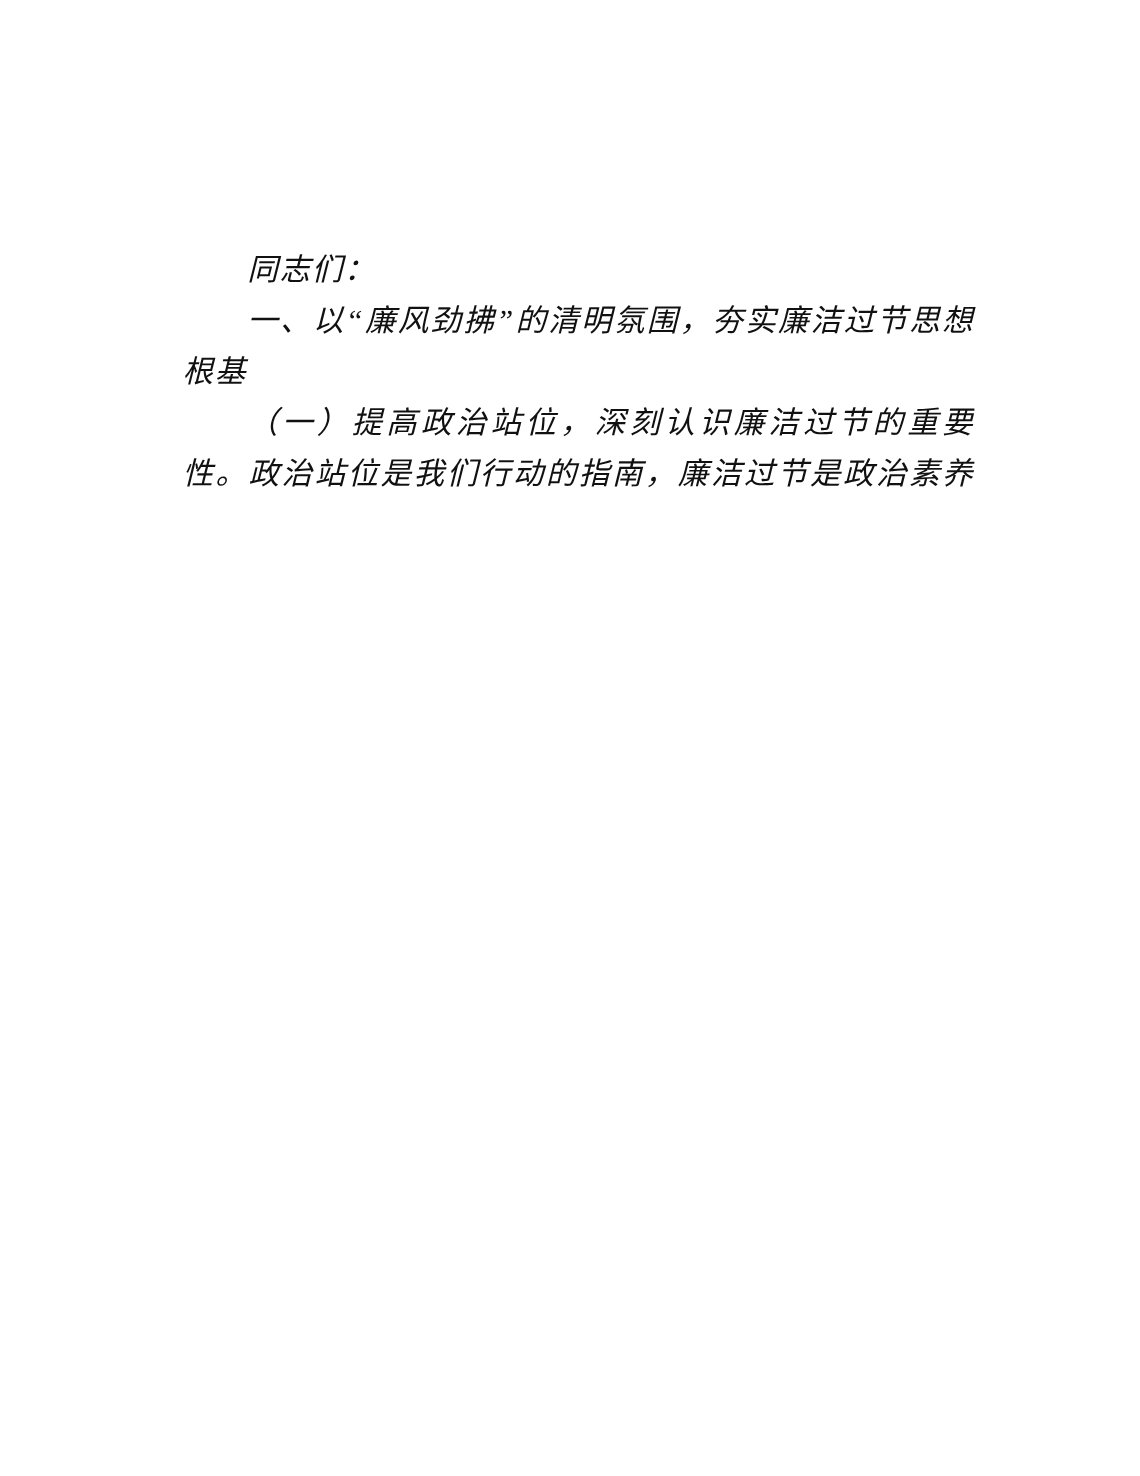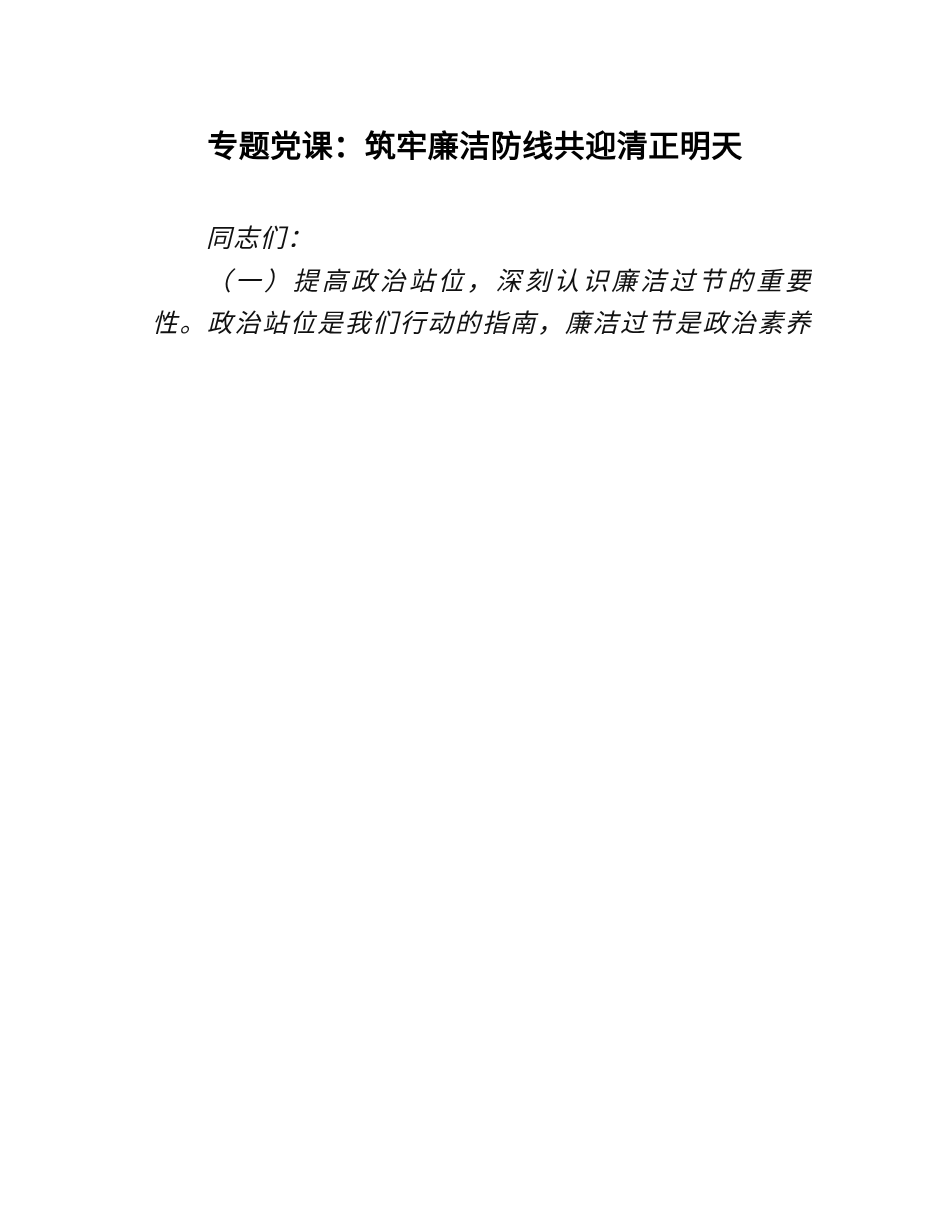--- a/index.html
+++ b/index.html
@@ -32,21 +32,21 @@
     letter-spacing: 0.5px;
     color: #000000;
     line-height: 44px;
     white-space: nowrap;
   }
 
   
   .doc-body {
     position: absolute;
     left: 152px;
-    top: 218px;
+    top: 204px;
     width: 660px;
   }
 
   .para {
     font-family: "Liberation Serif", "DejaVu Serif", serif;
     font-size: 25.5px;
     line-height: 42.6px;
     color: #111111;
     margin: 0;
     text-align: justify;
@@ -76,25 +76,25 @@
   .para.clipped {
     max-height: 92px;
     overflow: hidden;
   }
 </style>
 </head>
 <body style="background: rgb(255, 255, 255);">
 
 <div id="page" style="background: rgb(255, 255, 255);">
 
-  <h1 class="doc-title">专题党课：筑牢廉洁防线共迎清正明天</h1>
 
   <div class="doc-body">
 
     <p class="para salutation" style="color: rgb(17, 17, 17);">同志们：</p>
 
 
+    <p class="para heading-1" style="color: rgb(17, 17, 17);">一、以“廉风劲拂”的清明氛围，夯实廉洁过节思想根基</p>
 
     <p class="para heading-2 clipped" style="color: rgb(17, 17, 17);">（一）提高政治站位，深刻认识廉洁过节的重要性。政治站位是我们行动的指南，廉洁过节是政治素养的直接体现。在政治生活中，节日期间的廉洁与否，绝非小事小节，而是关乎党在人民群众心中形象的大事。市政协办公室作为政治协商、民主监督、参政议政的重要阵地，我们的一举一动都备受关注。只有时刻保持高度的政治敏锐性，深刻领会廉洁过节对于维护党的先进性和纯洁性的重要意义，才能在思想上筑牢拒腐防变的堤坝。从大的方面讲，廉洁过节是贯彻落实党中央全面从严治党战略部署的具体行动，是对“两个维护”的忠诚践行；从</p>
 
   </div>
 
 </div>
 
 </body></html>

